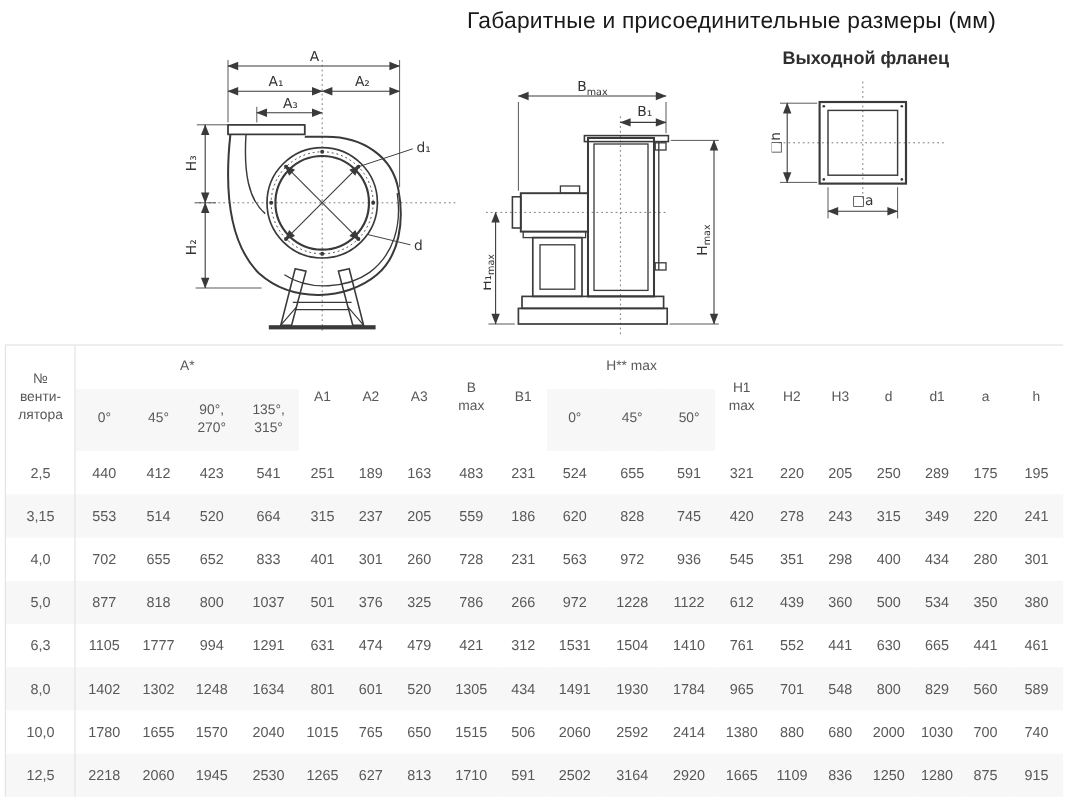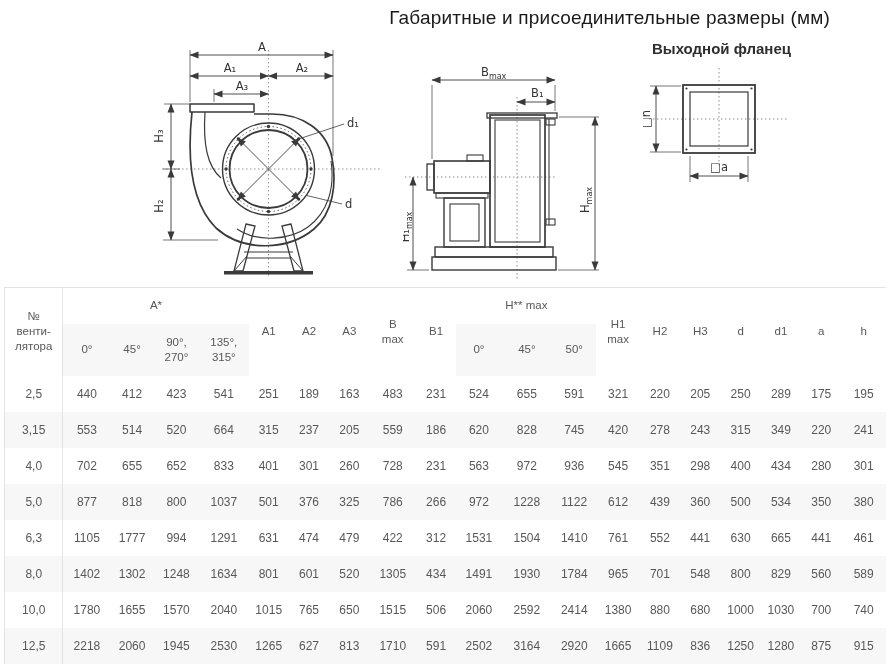--- a/index.html
+++ b/index.html
@@ -339,21 +339,21 @@
       </tr>
       <tr>
         <td class="col-no">6,3</td>
         <td>1105</td>
         <td>1777</td>
         <td>994</td>
         <td>1291</td>
         <td>631</td>
         <td>474</td>
         <td>479</td>
-        <td>422</td>
+        <td>421</td>
         <td>312</td>
         <td>1531</td>
         <td>1504</td>
         <td>1410</td>
         <td>761</td>
         <td>552</td>
         <td>441</td>
         <td>630</td>
         <td>665</td>
         <td>441</td>
@@ -391,21 +391,21 @@
         <td>765</td>
         <td>650</td>
         <td>1515</td>
         <td>506</td>
         <td>2060</td>
         <td>2592</td>
         <td>2414</td>
         <td>1380</td>
         <td>880</td>
         <td>680</td>
-        <td>1000</td>
+        <td>2000</td>
         <td>1030</td>
         <td>700</td>
         <td>740</td>
       </tr>
       <tr>
         <td class="col-no">12,5</td>
         <td>2218</td>
         <td>2060</td>
         <td>1945</td>
         <td>2530</td>

